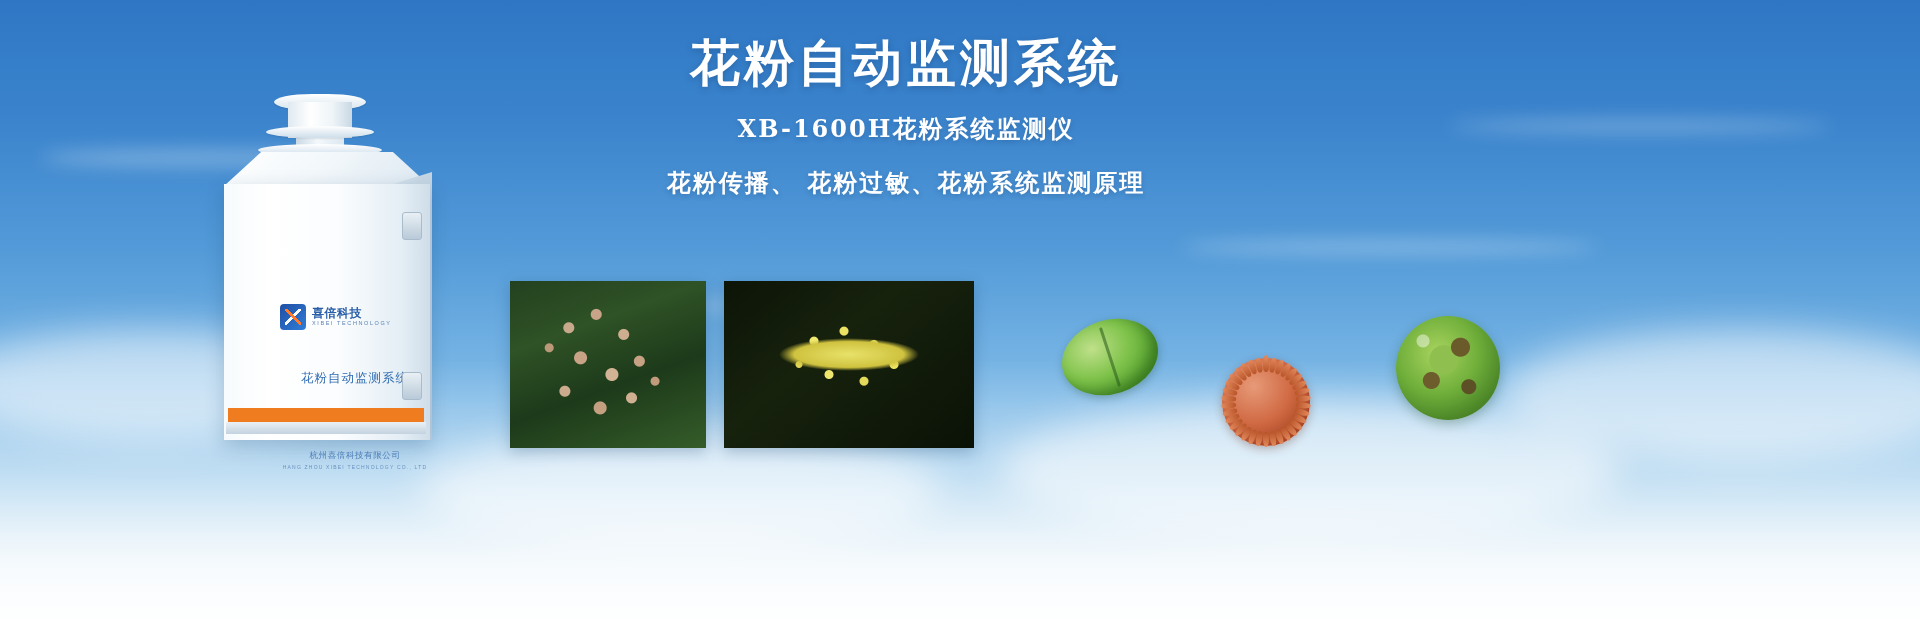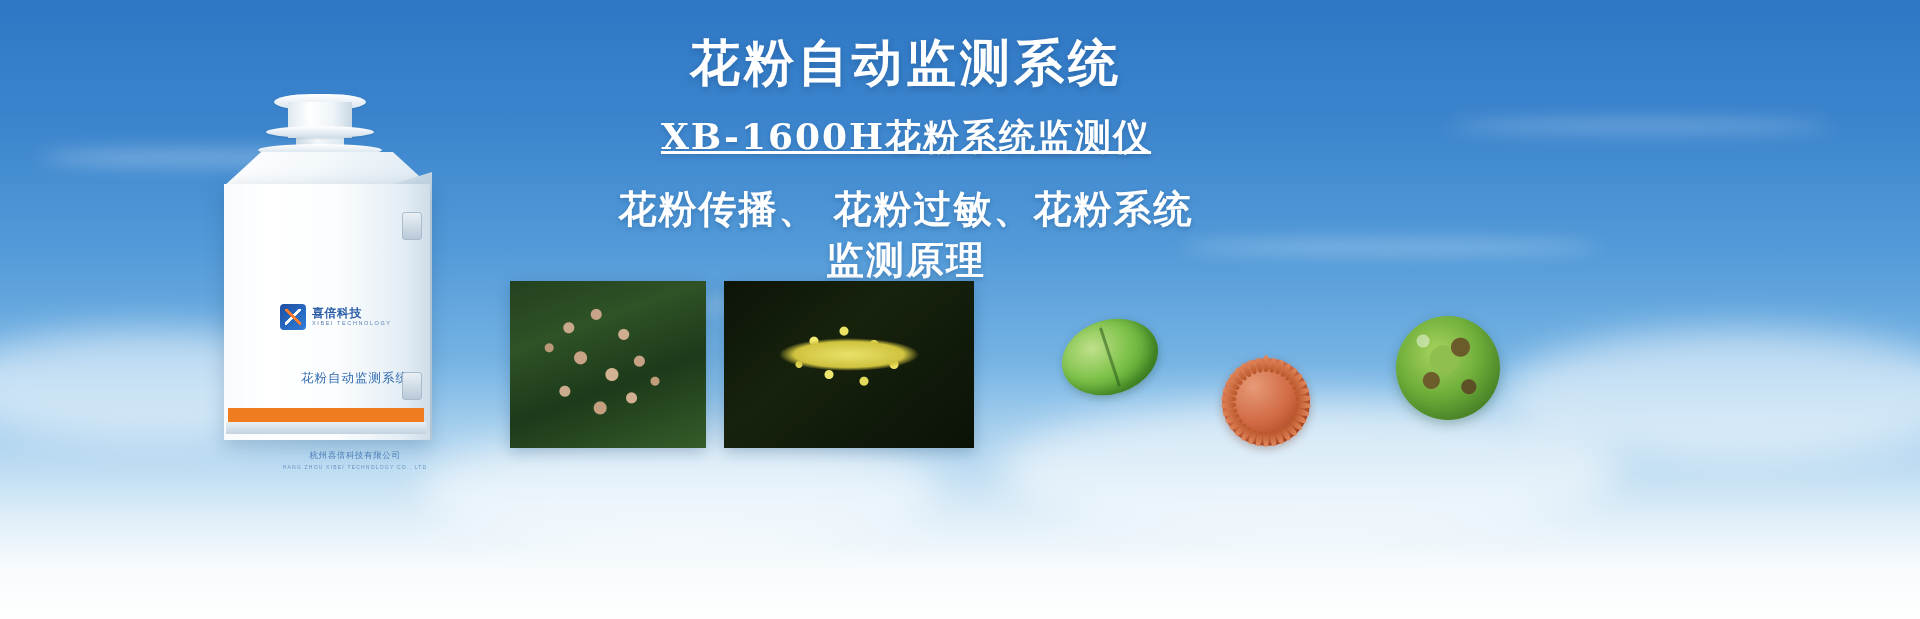--- a/index.html
+++ b/index.html
@@ -60,23 +60,23 @@
       font-size:15px;color:#2f6bb0;letter-spacing:3px;font-family:"Liberation Mono","DejaVu Sans Mono",monospace;}
   .dev-company{position:absolute;left:28px;top:266px;width:206px;text-align:center;
       font-size:8.5px;color:#4a7ab5;letter-spacing:.6px;}
   .dev-company-en{position:absolute;left:28px;top:280px;width:206px;text-align:center;
       font-size:5px;color:#6a92c2;letter-spacing:1.2px;}
 
   
   .headline{position:absolute;left:606px;top:36px;width:600px;text-align:center;}
   .h-main{font-size:50px;font-weight:700;color:#ffffff;letter-spacing:4px;line-height:1.1;
       text-shadow:0 2px 6px rgba(20,60,110,.35);font-family:"DejaVu Sans","Liberation Sans",sans-serif;}
-  .h-sub1{margin-top:22px;font-size:36px;font-weight:700;color:#ffffff;letter-spacing:2px;
-      font-family:"DejaVu Serif","Liberation Serif",serif;text-shadow:0 2px 5px rgba(20,60,110,.3);text-decoration:underline;}
-  .h-sub2{margin-top:22px;font-size:38px;font-weight:700;color:#ffffff;letter-spacing:2px;
+  .h-sub1{margin-top:22px;font-size:24px;font-weight:700;color:#ffffff;letter-spacing:2px;
+      font-family:"DejaVu Serif","Liberation Serif",serif;text-shadow:0 2px 5px rgba(20,60,110,.3);}
+  .h-sub2{margin-top:22px;font-size:24px;font-weight:700;color:#ffffff;letter-spacing:2px;
       font-family:"DejaVu Sans","Liberation Sans",sans-serif;text-shadow:0 2px 5px rgba(20,60,110,.3);}
 
   
   .photo{position:absolute;overflow:hidden;box-shadow:0 4px 14px rgba(10,50,90,.25);}
   .photo-cypress{left:510px;top:281px;width:196px;height:167px;
       background:
         radial-gradient(circle at 30% 28%,#c9a98c 0 5px,transparent 6px),
         radial-gradient(circle at 44% 20%,#c7a487 0 5px,transparent 6px),
         radial-gradient(circle at 58% 32%,#cfae90 0 5px,transparent 6px),
         radial-gradient(circle at 36% 46%,#c9a386 0 6px,transparent 7px),

